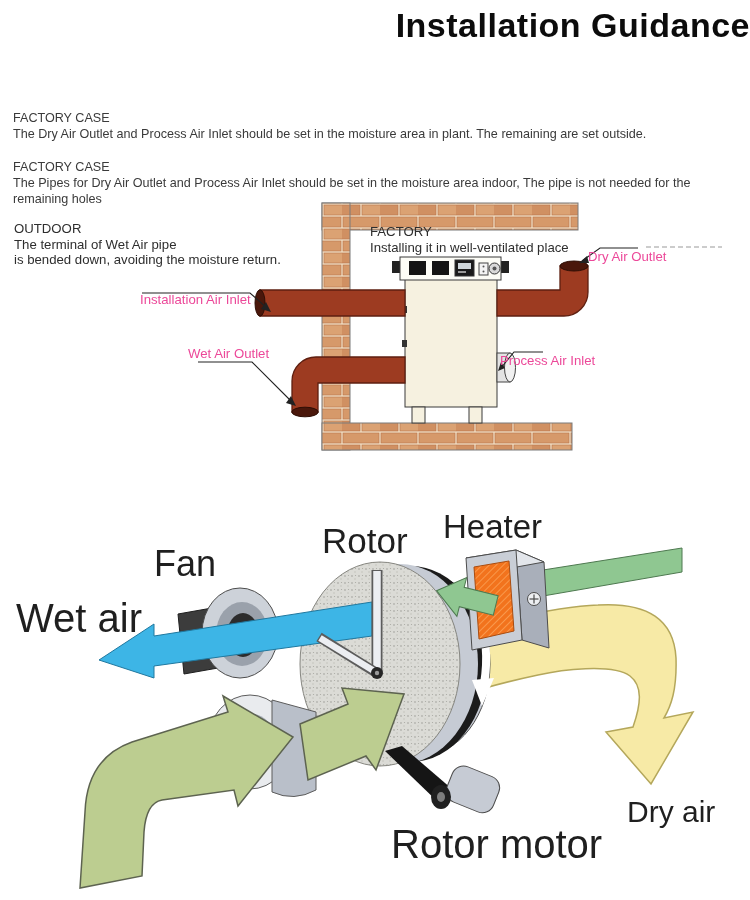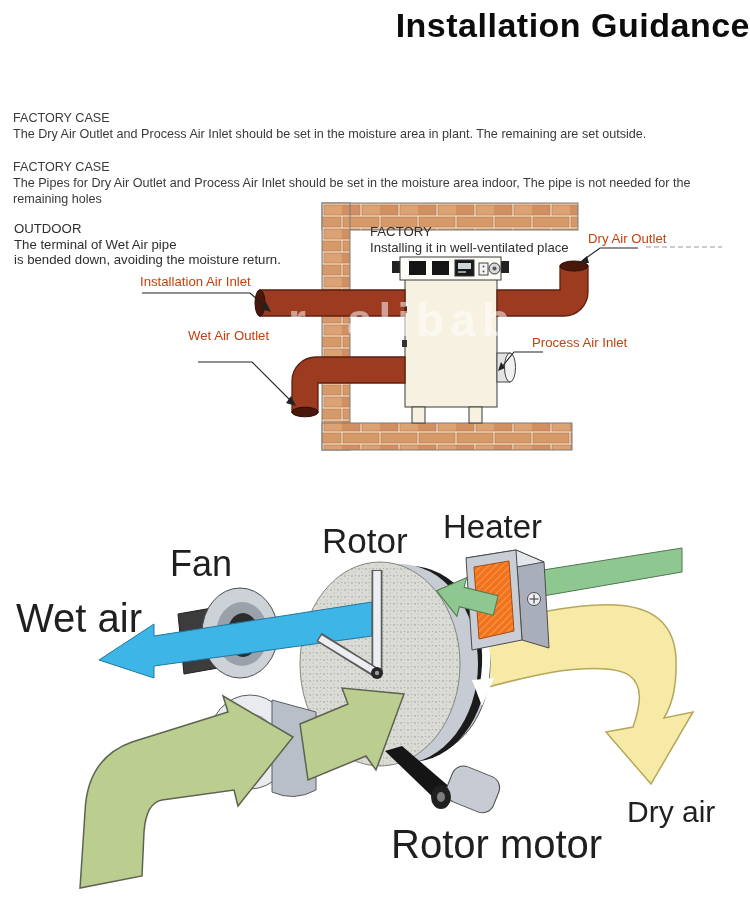--- a/index.html
+++ b/index.html
@@ -5,21 +5,21 @@
   html,body { margin:0; padding:0; background:#fff; }
   .page { position:relative; width:750px; height:900px; background:#ffffff; overflow:hidden;
           font-family:"Liberation Sans", sans-serif; }
   .title { position:absolute; top:6px; left:0; width:100%; text-align:right;
            font-size:34px; font-weight:bold; color:#0c0c0c; letter-spacing:0.5px; }
   .case { position:absolute; left:13px; width:737px; color:#3a3a3a;
           font-size:12.6px; line-height:15.8px; }
   .case .body { white-space:pre-line; }
   .note { position:absolute; font-size:13.2px; color:#2e2e2e; line-height:15.6px; z-index:3; }
   .note .body { white-space:pre-line; }
-  .dlabel { position:absolute; font-size:13.2px; color:#c2410c; white-space:nowrap; z-index:3; }
+  .dlabel { position:absolute; font-size:13.2px; color:#ec4899; white-space:nowrap; z-index:3;margin-top:18px; }
   .blabel { position:absolute; color:#1f1f1f; white-space:nowrap; z-index:3; }
   .watermark { position:absolute; left:288px; top:293px; z-index:4;
                font-size:46px; font-weight:bold; letter-spacing:6px;
                color:rgba(255,255,255,0.52); pointer-events:none; }
   svg.diagram { position:absolute; left:0; top:0; z-index:1; }
 </style>
 </head>
 <body>
 
 <div class="page">
@@ -187,24 +187,23 @@
 is bended down, avoiding the moisture return.</div>
   </div>
   <div class="note" style="left:370px; top:224px">
     <div>FACTORY</div>
     <div class="body">Installing it in well-ventilated place</div>
   </div>
 
   <div class="dlabel" style="left:140px; top:274px">Installation Air Inlet</div>
   <div class="dlabel" style="left:188px; top:328px">Wet Air Outlet</div>
   <div class="dlabel" style="left:588px; top:231px">Dry Air Outlet</div>
-  <div class="dlabel" style="left:532px; top:335px">Process Air Inlet</div>
-
-  <div class="watermark">r. alibab</div>
-
-  <div class="blabel" style="left:170px; top:543px; font-size:36px">Fan</div>
+  <div class="dlabel" style="left:500px; top:335px">Process Air Inlet</div>
+
+
+  <div class="blabel" style="left:154px; top:543px; font-size:36px">Fan</div>
   <div class="blabel" style="left:443px; top:508px; font-size:33px">Heater</div>
   <div class="blabel" style="left:322px; top:521px; font-size:35px">Rotor</div>
   <div class="blabel" style="left:16px; top:596px; font-size:40px">Wet air</div>
   <div class="blabel" style="left:627px; top:795px; font-size:30px">Dry air</div>
   <div class="blabel" style="left:391px; top:822px; font-size:40px">Rotor motor</div>
 
 </div>
 
 </body></html>

